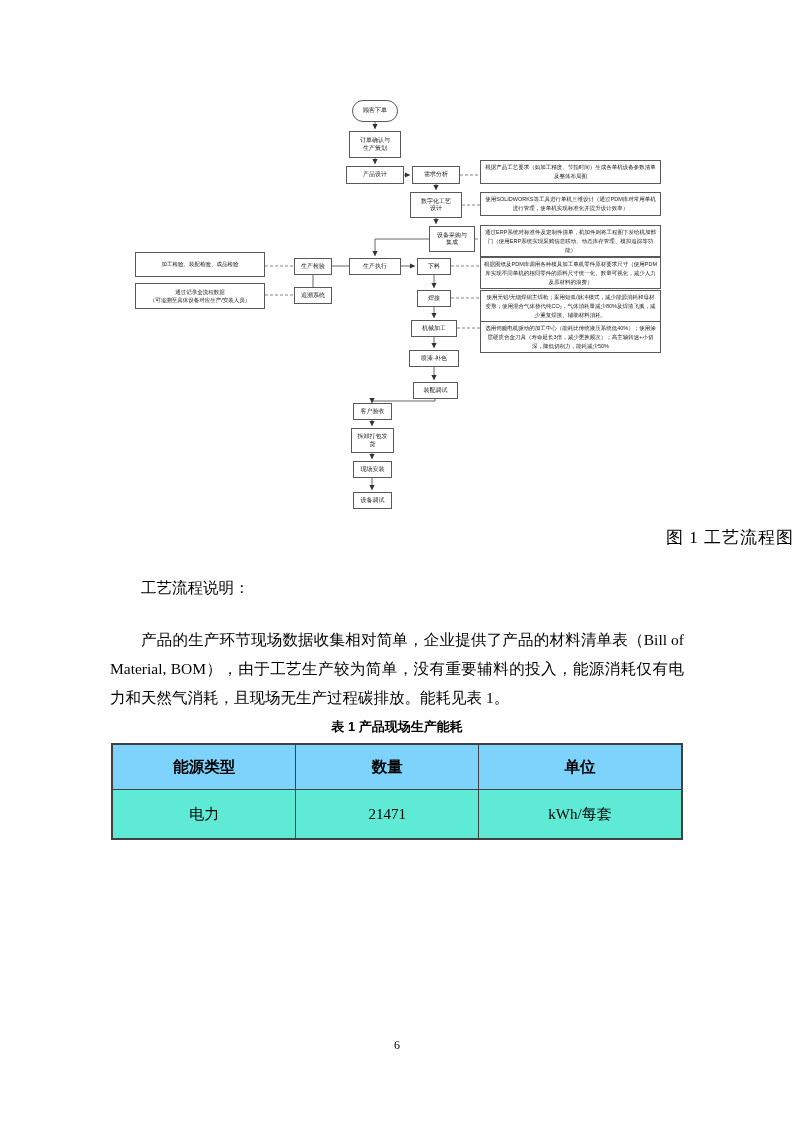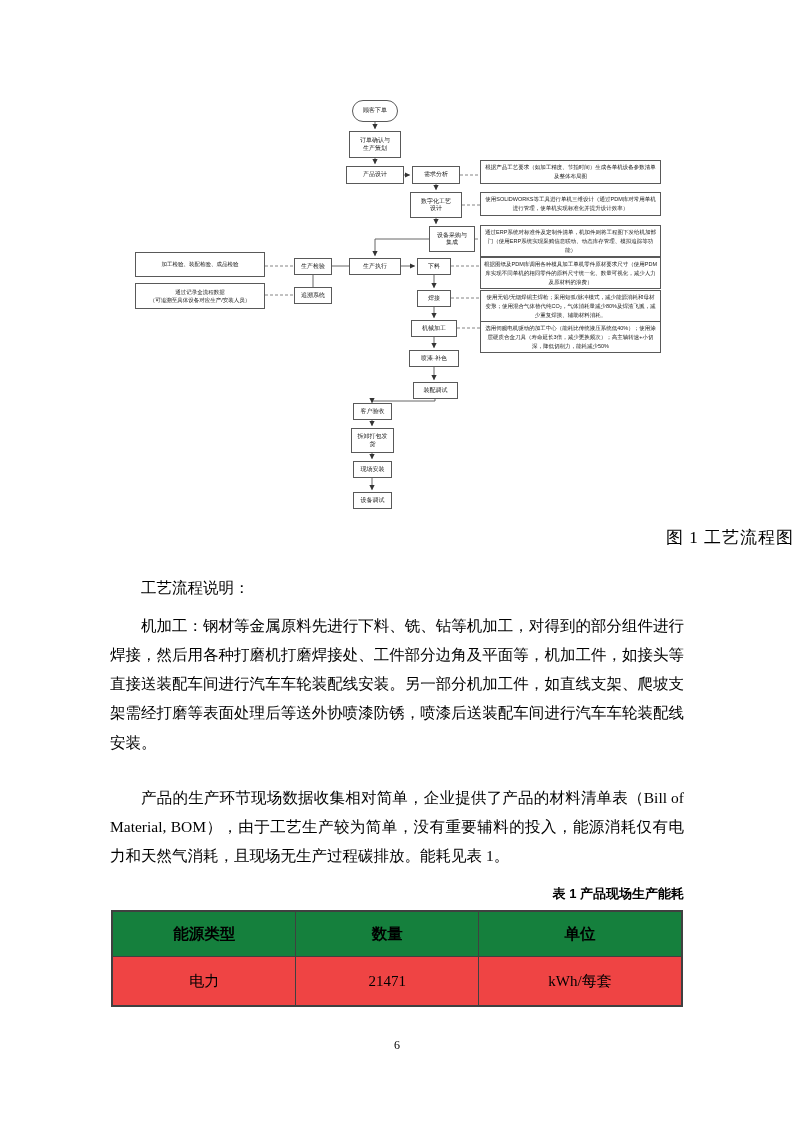--- a/index.html
+++ b/index.html
@@ -32,33 +32,33 @@
   .fig-caption{
     text-align:right;font-size:17px;margin-top:4px;letter-spacing:1px;color:#000;
   }
   .content{padding:0 110px;}
   .intro{margin-top:29px;font-size:15.5px;text-indent:2em;}
   .para{font-size:15.5px;line-height:1.88;text-align:justify;text-indent:2em;margin:0;}
   .para1{margin-top:12px;}
   .para2{margin-top:26px;}
   
   .tbl-caption{
-    margin-top:15px;text-align:right;font-weight:bold;font-size:13px;
+    margin-top:6px;text-align:center;font-weight:bold;font-size:13px;
     font-family:"Liberation Sans","DejaVu Sans",sans-serif;
   }
   table.energy{
     border-collapse:collapse;margin:7px auto 0 auto;width:572px;
     border:2px solid #404040;table-layout:fixed;
   }
   table.energy th{
-    border:1.5px solid #404040;background:#15803d;height:42px;
+    border:1.5px solid #404040;background:#7dd3fc;height:42px;
     font-size:15.5px;font-weight:bold;text-align:center;
   }
   table.energy td{
-    border:1.5px solid #404040;height:46px;font-size:15px;text-align:center;background:#ef4444;margin-top:16px;
+    border:1.5px solid #404040;height:46px;font-size:15px;text-align:center;background:#5eead4;margin-top:16px;
   }
   .col1{width:32.2%;} .col2{width:32.1%;} .col3{width:35.7%;font-family:Liberation Serif, serif;}
   .page-number{
     position:absolute;left:0;top:1038px;width:794px;text-align:center;
     font-size:12px;color:#000;
   }
 </style>
 </head>
 <body>
 
@@ -134,21 +134,20 @@
     <div class="fann" style="top:225px;">通过ERP系统对标准件及定制件清单，机加件则将工程图下发给机加部门（使用ERP系统实现采购信息联动、动态库存管理、模拟追踪等功能）</div>
     <div class="fann" style="top:257px;">根据图纸及PDM库调用各种模具加工单机零件原材要求尺寸（使用PDM库实现不同单机的相同零件的原料尺寸统一化、数量可视化，减少人力及原材料的浪费）</div>
     <div class="fann" style="top:290px;">使用无铅/无烟焊锡主焊枪；采用短弧/脉冲模式，减少能源消耗和母材变形；使用混合气体替代纯CO₂，气体消耗量减少80%及焊渣飞溅，减少重复焊接、辅助材料消耗。</div>
     <div class="fann" style="top:321px;">选用伺服电机驱动的加工中心（能耗比传统液压系统低40%）；使用涂层硬质合金刀具（寿命延长3倍，减少更换频次）；高主轴转速+小切深，降低切削力，能耗减少50%</div>
   </div>
 
   <div class="fig-caption">图 1 工艺流程图</div>
 
   <div class="content">
     <div class="intro">工艺流程说明：</div>
-    <p class="para para1">机加工：钢材等金属原料先进行下料、铣、钻等机加工，对得到的部分组件进行焊接，然后用各种打磨机打磨焊接处、工件部分边角及平面等，机加工件，如接头等直接送装配车间进行汽车车轮装配线安装。另一部分机加工件，如直线支架、爬坡支架需经打磨等表面处理后等送外协喷漆防锈，喷漆后送装配车间进行汽车车轮装配线安装。</p>
     <p class="para para2">产品的生产环节现场数据收集相对简单，企业提供了产品的材料清单表（Bill of Material, BOM），由于工艺生产较为简单，没有重要辅料的投入，能源消耗仅有电力和天然气消耗，且现场无生产过程碳排放。能耗见表 1。</p>
 
     <div class="tbl-caption">表 1 产品现场生产能耗</div>
     <table class="energy">
       <thead>
         <tr>
           <th class="col1">能源类型</th>
           <th class="col2">数量</th>
           <th class="col3">单位</th>
         </tr>

